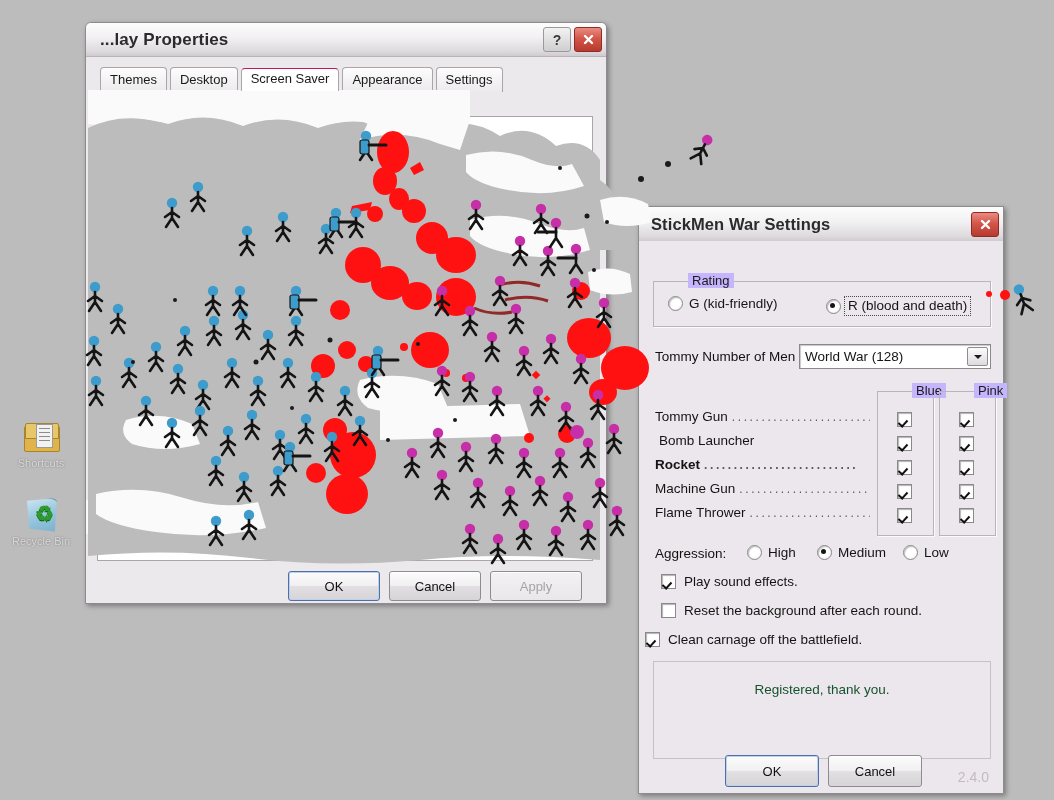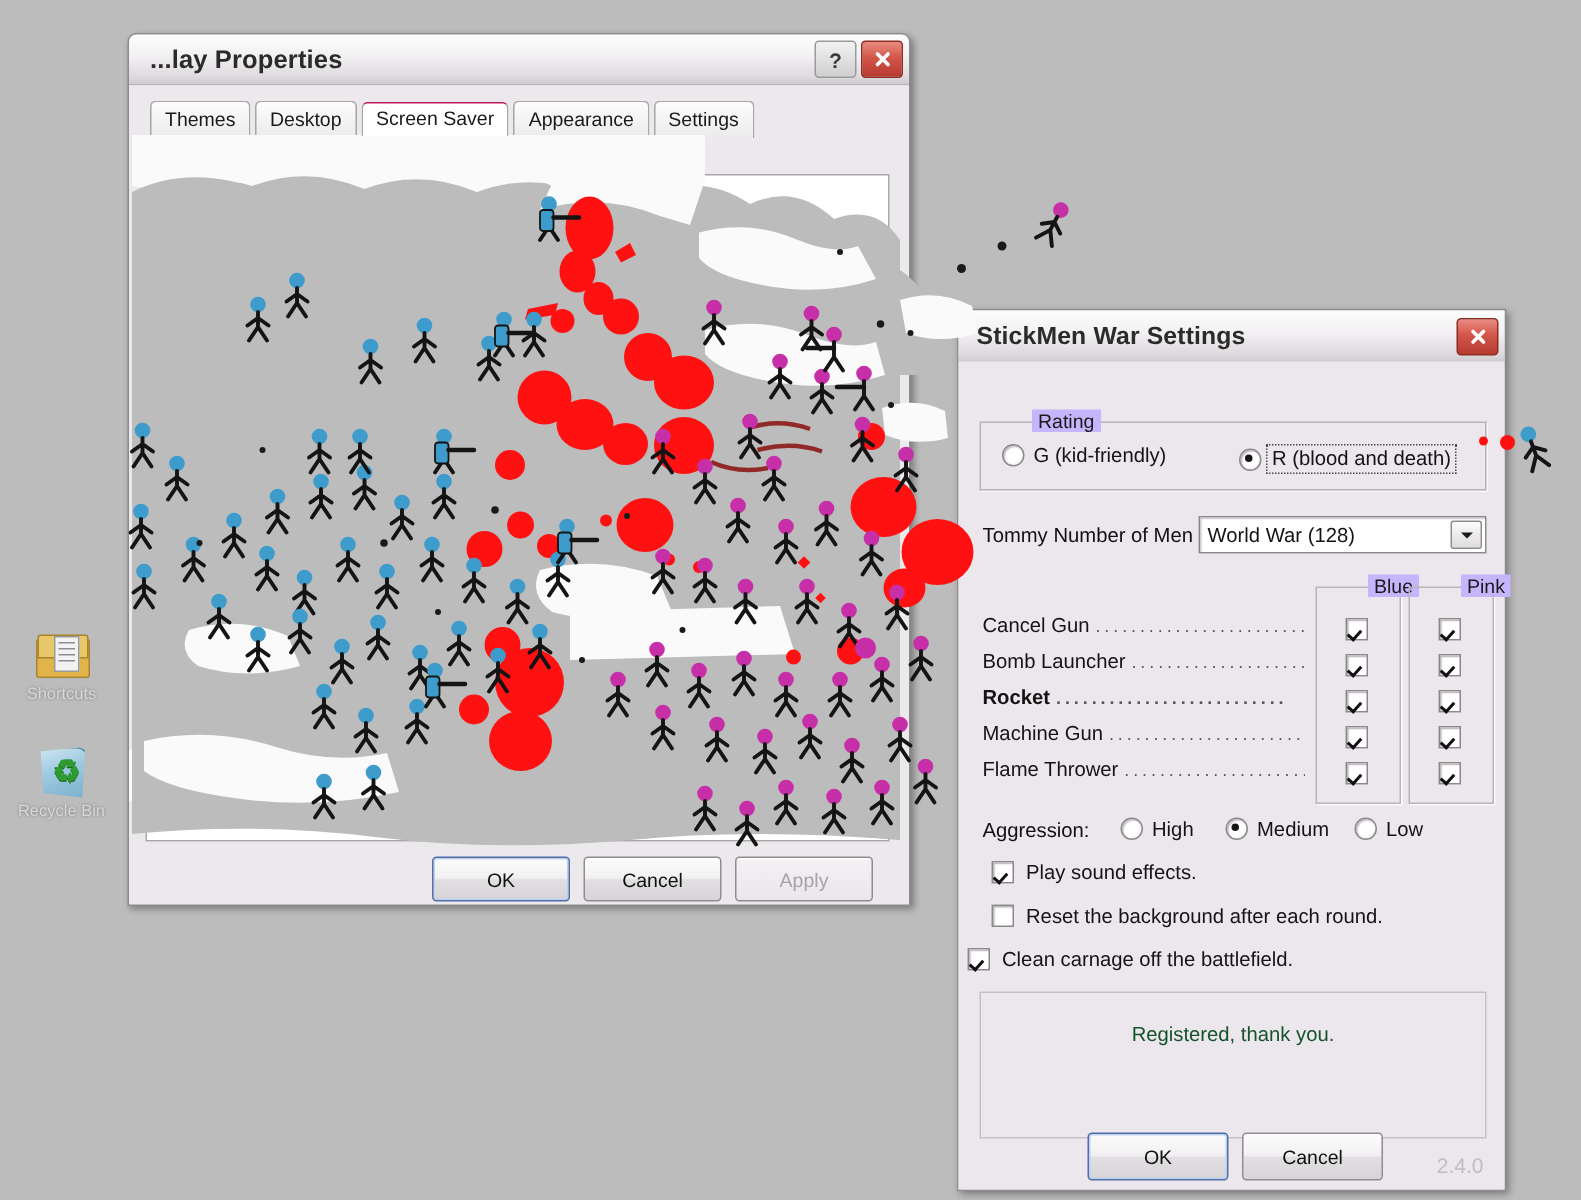--- a/index.html
+++ b/index.html
@@ -301,24 +301,24 @@
     </div>
 
     <div class="group" style="left:238px;top:150px;width:55px;height:143px;">
       <div class="legend" style="left:9px;">Blue</div>
     </div>
     <div class="group" style="left:300px;top:150px;width:55px;height:143px;">
       <div class="legend" style="left:9px;">Pink</div>
     </div>
 
     <div class="weapon-row" style="top:168px;">
-      <span class="nm">Cancel Gun</span>
+      <span class="nm">Tommy Gun</span>
       <span class="dots">..........................</span>
     </div>
-    <div class="weapon-row" style="top:192px;">
+    <div class="weapon-row" style="top:192px;flex-direction:column;">
       <span class="nm">Bomb Launcher</span>
       <span class="dots">..........................</span>
     </div>
     <div class="weapon-row" style="top:216px;font-weight:bold;">
       <span class="nm">Rocket</span>
       <span class="dots">..........................</span>
     </div>
     <div class="weapon-row" style="top:240px;">
       <span class="nm">Machine Gun</span>
       <span class="dots">..........................</span>

